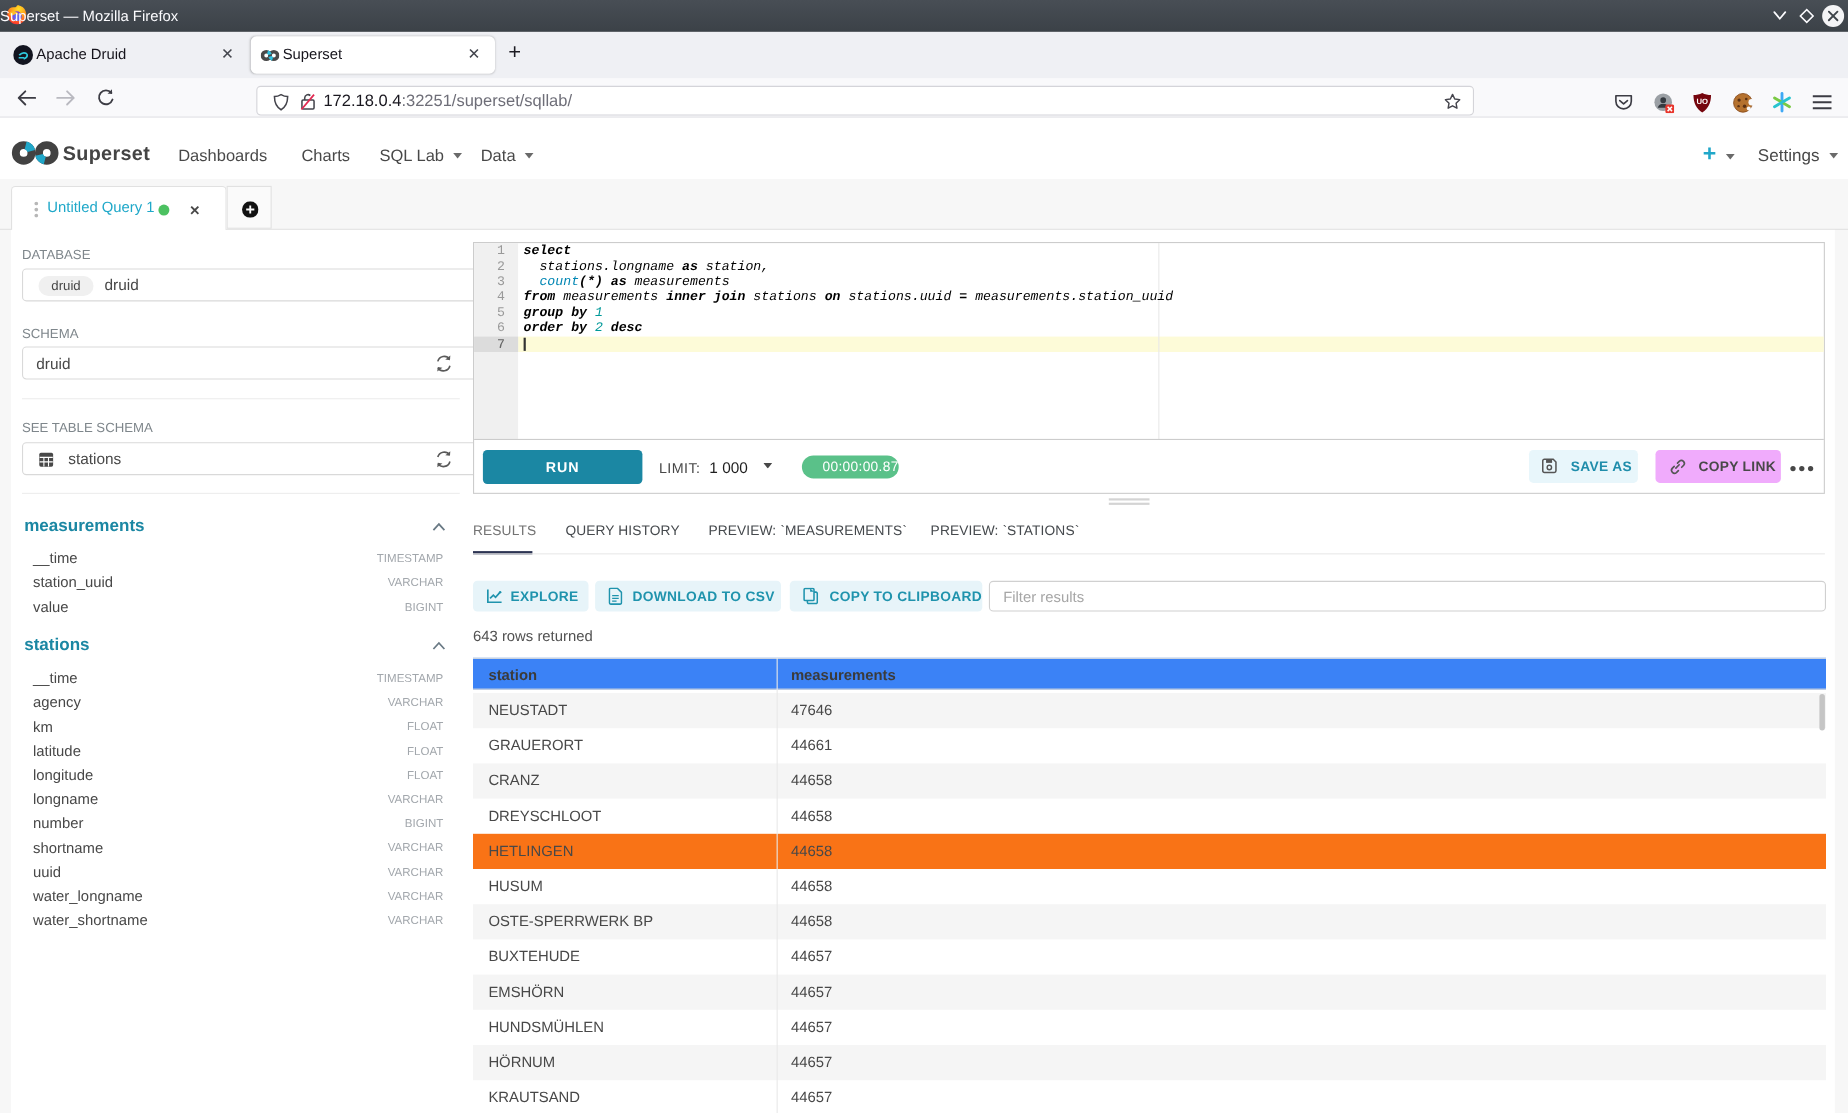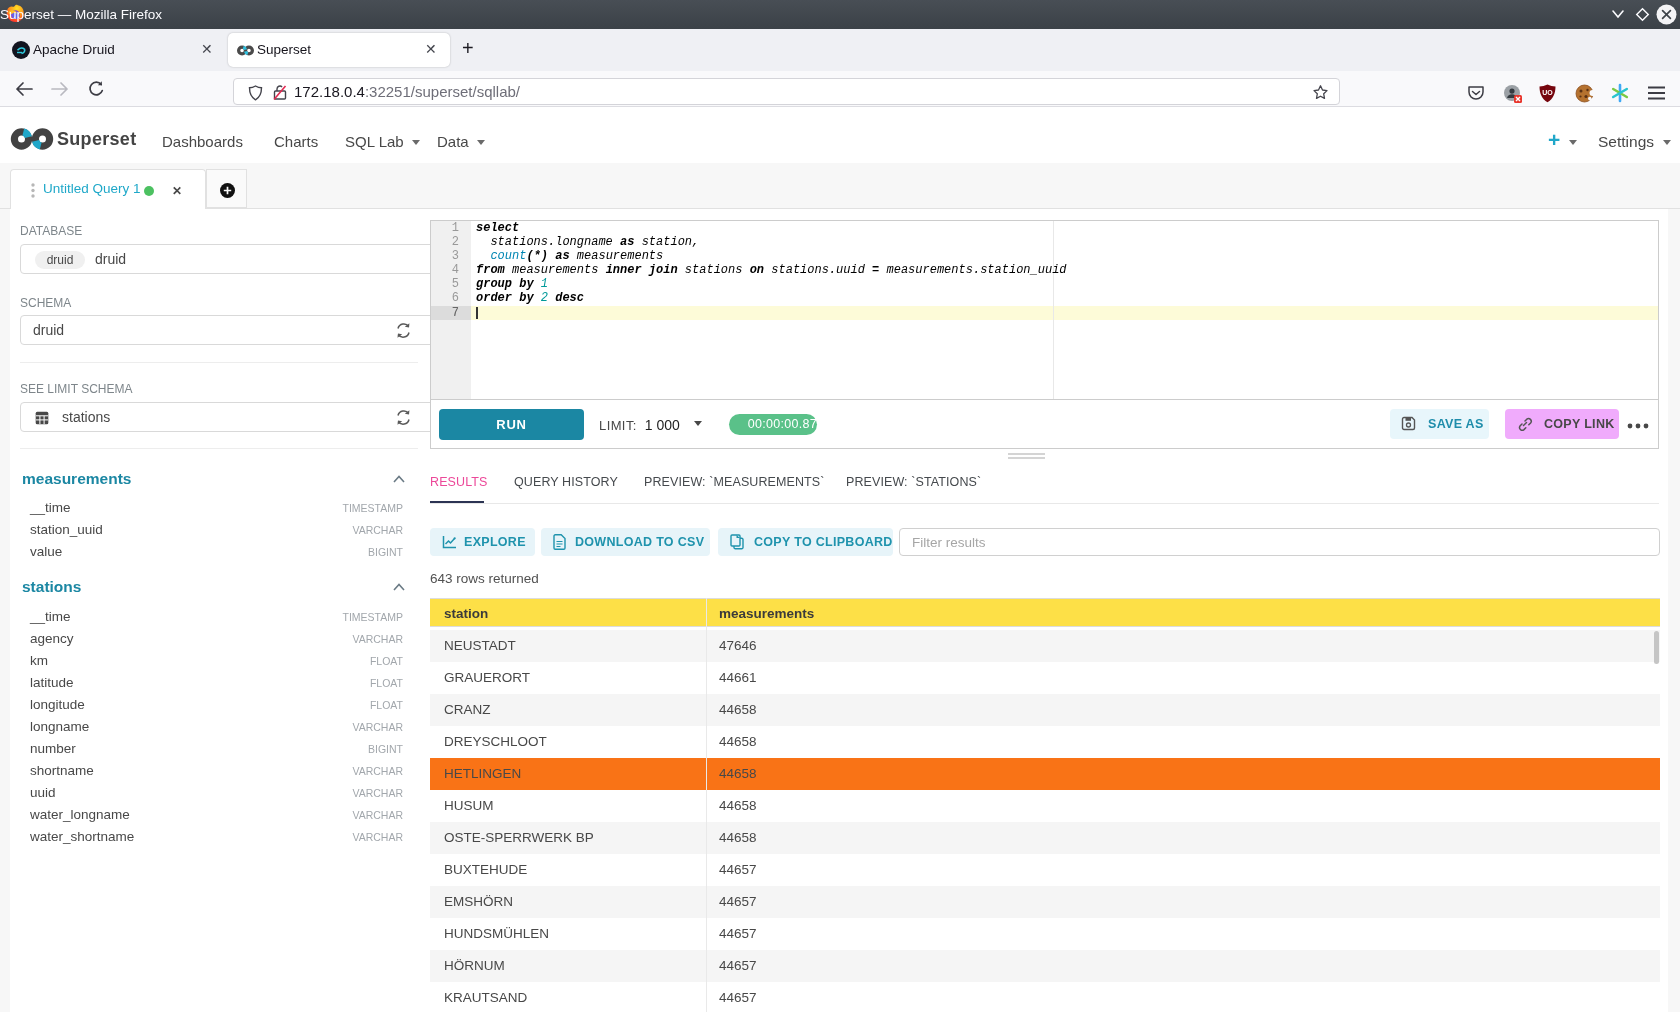--- a/index.html
+++ b/index.html
@@ -75,21 +75,21 @@
 #inkbar { position:absolute; left:420px; top:292px; width:54px; height:3px; background:#2c3453; }
 #rtabline { position:absolute; left:420px; top:294px; width:1229px; height:1px; background:#e8e8e8; }
 .rbtn { position:absolute; top:319px; height:28px; background:#e7f4f9; border-radius:4px;
   color:#1f93ad; font-size:12.5px; font-weight:bold; letter-spacing:0.3px; }
 .rbtn svg, .tbtn svg { vertical-align:-3px; }
 #filter { position:absolute; left:889px; top:319px; width:761px; height:28px; border:1px solid #d0d0d0;
   border-radius:4px; background:#fff; }
 #filter span { position:absolute; left:12px; top:6px; font-size:13.5px; color:#a6a6a6; }
 #rowsret { position:absolute; left:420px; top:362px; font-size:13.5px; color:#515151; }
 #rtable { position:absolute; left:420px; top:389px; width:1230px; height:414px; }
-#rthead { position:absolute; left:0; top:0; width:1230px; height:29px; background:#fde047;
+#rthead { position:absolute; left:0; top:0; width:1230px; height:29px; background:#3b82f6;
   border-top:1px solid #dcdcdc; border-bottom:1px solid #dcdcdc; }
 #rthead div { position:absolute; top:7px; font-size:13.5px; font-weight:bold; color:#3b3b3b; }
 .trow { position:absolute; left:0; width:1230px; height:32px; }
 .trow div { position:absolute; top:8px; font-size:13.5px; color:#484848; }
 .trow .c1 { left:14px; } .trow .c2 { left:289px; }
 #coldiv { position:absolute; left:276px; top:0; width:1px; height:414px; background:#e9e9e9; }
 #vscroll { position:absolute; left:1224px; top:33px; width:5px; height:33px; background:#c5c5c5; border-radius:3px; }
 </style>
 </head>
 <body>
@@ -256,21 +256,21 @@
     <svg class="schev" viewBox="0 0 10 10">
         <path d="M1.5 3 5 6.8 8.5 3" stroke="#bfbfbf" stroke-width="1.3" fill="none"></path>
       </svg>
   </div>
   <svg class="abs" style="left:385px;top:113px" width="17" height="17" viewBox="0 0 17 17">
       <path d="M13.7 4.5 A6 6 0 0 0 3 6.5 M3.2 12.5 A6 6 0 0 0 14 10.5" stroke="#5a5a5a" stroke-width="1.5" fill="none"></path>
       <path d="M14.4 1.2 14 5.4 9.8 4.8 Z" fill="#5a5a5a"></path>
       <path d="M2.5 15.8 3 11.6 7.2 12.3 Z" fill="#5a5a5a"></path>
     </svg>
   <div class="sdivider" style="top:153px"></div>
-  <div class="slabel" style="left:10px;top:173px">SEE LIMIT SCHEMA</div>
+  <div class="slabel" style="left:10px;top:173px">SEE TABLE SCHEMA</div>
   <div class="sselect" style="top:193px">
     <svg class="abs" style="left:14px;top:8px" width="14" height="14" viewBox="0 0 14 14">
         <rect x="0.7" y="0.7" width="12.6" height="12.6" rx="1.5" fill="#484848"></rect>
         <path d="M1 4.8 H13 M1 8.9 H13 M4.9 4.8 V13 M9.1 4.8 V13" stroke="#fff" stroke-width="1"></path>
       </svg>
     <span class="abs" style="left:41px;top:6px">stations</span>
     <svg class="schev" viewBox="0 0 10 10">
         <path d="M1.5 3 5 6.8 8.5 3" stroke="#bfbfbf" stroke-width="1.3" fill="none"></path>
       </svg>
   </div>
@@ -344,21 +344,21 @@
     <span class="abs" style="left:39px;top:8px">COPY LINK</span>
   </div>
   <svg class="abs" style="left:1616px;top:213px" width="38" height="8" viewBox="0 0 38 8">
       <circle cx="4" cy="4" r="2.4" fill="#484848"></circle>
       <circle cx="12" cy="4" r="2.4" fill="#484848"></circle>
       <circle cx="20" cy="4" r="2.4" fill="#484848"></circle>
     </svg>
 
   <div class="abs" style="left:998px;top:244px;width:37px;height:1.5px;background:#d4d4d4"></div>
   <div class="abs" style="left:998px;top:248px;width:37px;height:1.5px;background:#d4d4d4"></div>
-  <div class="rtab" style="left:420px;color:#ec4899">RESULTS</div>
+  <div class="rtab" style="left:420px;color:#737373">RESULTS</div>
   <div class="rtab" style="left:504px">QUERY HISTORY</div>
   <div class="rtab" style="left:634px">PREVIEW: `MEASUREMENTS`</div>
   <div class="rtab" style="left:836px">PREVIEW: `STATIONS`</div>
   <div id="inkbar"></div>
   <div id="rtabline"></div>
   <div class="rbtn" style="left:420px;width:105px">
     <svg class="abs" style="left:12px;top:7px" width="15" height="14" viewBox="0 0 15 14">
         <path d="M1.5 1 V12.5 H14" stroke="#1f93ad" stroke-width="1.5" fill="none"></path>
         <path d="M3.5 9 6.5 6 8.5 8 12.5 3.5" stroke="#1f93ad" stroke-width="1.5" fill="none"></path>
         <circle cx="12.7" cy="3.3" r="1.1" fill="#1f93ad"></circle>

